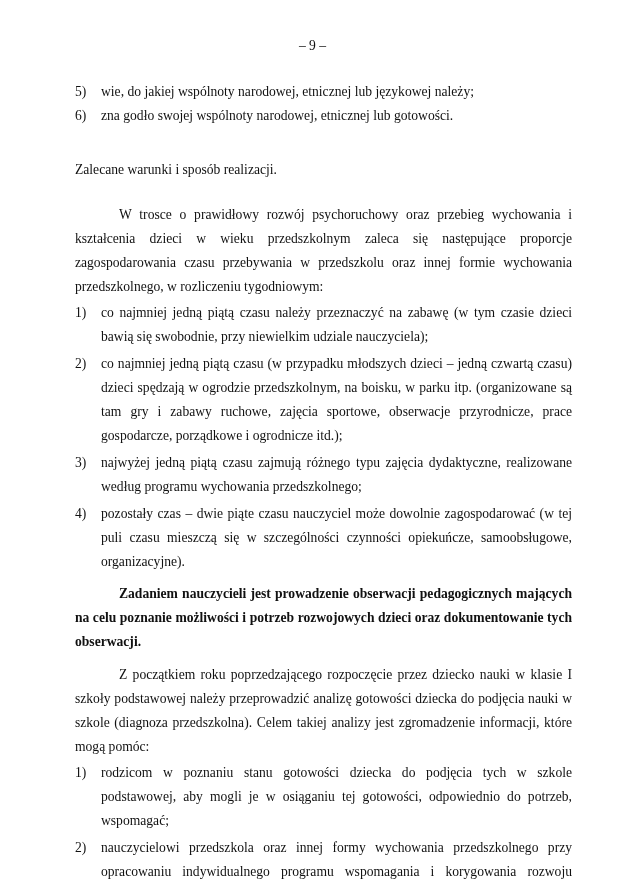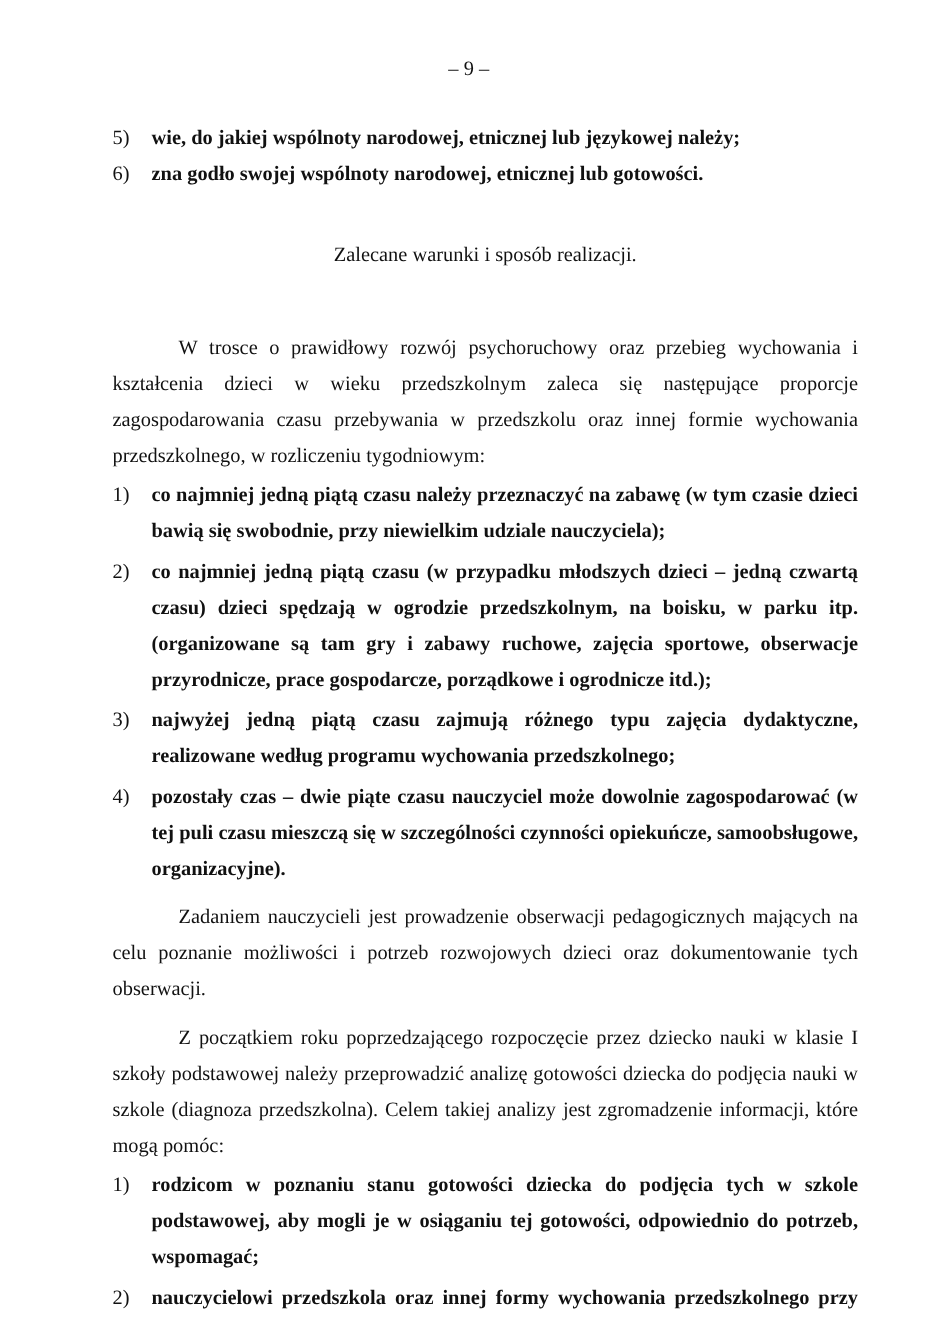--- a/index.html
+++ b/index.html
@@ -2,22 +2,22 @@
 <html><head>
 <meta charset="utf-8">
 <style>
   html, body { margin: 0; padding: 0; background: #ffffff; }
   body { width: 625px; height: 880px; position: relative; overflow: hidden;
          font-family: "Liberation Serif", "DejaVu Serif", serif; color: #111; font-size: 13.6px; }
   .page-number { position: absolute; top: 38px; left: 0; width: 625px; text-align: center; font-size: 13.6px; }
   .content { position: absolute; left: 75px; top: 80px; width: 497px; }
   .li { display: flex; line-height: 24px; }
   .li .num { width: 26px; flex: none; }
-  .li .txt { flex: 1; text-align: justify; text-align-last: left; font-weight: bold; }
-  .heading { text-align: center; line-height: 24px; }
+  .li .txt { flex: 1; text-align: justify; text-align-last: left; }
+  .heading { text-align: left; line-height: 24px; }
   .para { text-indent: 44px; text-align: justify; line-height: 24px; margin: 0; }
   p { margin: 0; }
 </style>
 </head>
 <body>
 
 <div class="page-number">– 9 –</div>
 
 <div class="content">
   <div>
@@ -26,42 +26,42 @@
       <span class="txt">wie, do jakiej wspólnoty narodowej, etnicznej lub językowej należy;</span>
     </div>
     <div class="li">
       <span class="num">6)</span>
       <span class="txt">zna godło swojej wspólnoty narodowej, etnicznej lub gotowości.</span>
     </div>
   </div>
 
   <div class="heading" style="margin-top:30px;">Zalecane warunki i sposób realizacji.</div>
 
-  <p class="para" style="margin-top:38px;">W trosce o prawidłowy rozwój psychoruchowy oraz przebieg wychowania i kształcenia dzieci w wieku przedszkolnym zaleca się następujące proporcje zagospodarowania czasu przebywania w przedszkolu oraz innej formie wychowania przedszkolnego, w rozliczeniu tygodniowym:</p>
+  <p class="para" style="margin-top:21px;">W trosce o prawidłowy rozwój psychoruchowy oraz przebieg wychowania i kształcenia dzieci w wieku przedszkolnym zaleca się następujące proporcje zagospodarowania czasu przebywania w przedszkolu oraz innej formie wychowania przedszkolnego, w rozliczeniu tygodniowym:</p>
 
   <div style="margin-top:2px;">
     <div class="li" style="margin-bottom:3px;">
       <span class="num">1)</span>
       <span class="txt">co najmniej jedną piątą czasu należy przeznaczyć na zabawę (w tym czasie dzieci bawią się swobodnie, przy niewielkim udziale nauczyciela);</span>
     </div>
     <div class="li" style="margin-bottom:3px;">
       <span class="num">2)</span>
       <span class="txt">co najmniej jedną piątą czasu (w przypadku młodszych dzieci – jedną czwartą czasu) dzieci spędzają w ogrodzie przedszkolnym, na boisku, w parku itp. (organizowane są tam gry i zabawy ruchowe, zajęcia sportowe, obserwacje przyrodnicze, prace gospodarcze, porządkowe i ogrodnicze itd.);</span>
     </div>
     <div class="li" style="margin-bottom:3px;">
       <span class="num">3)</span>
       <span class="txt">najwyżej jedną piątą czasu zajmują różnego typu zajęcia dydaktyczne, realizowane według programu wychowania przedszkolnego;</span>
     </div>
     <div class="li">
       <span class="num">4)</span>
       <span class="txt">pozostały czas – dwie piąte czasu nauczyciel może dowolnie zagospodarować (w tej puli czasu mieszczą się w szczególności czynności opiekuńcze, samoobsługowe, organizacyjne).</span>
     </div>
   </div>
 
-  <p class="para" style="margin-top:8px;">Zadaniem nauczycieli jest prowadzenie obserwacji pedagogicznych mających na celu poznanie możliwości i potrzeb rozwojowych dzieci oraz dokumentowanie tych obserwacji.</p>
+  <p class="para" style="margin-top:8px;font-weight:bold;">Zadaniem nauczycieli jest prowadzenie obserwacji pedagogicznych mających na celu poznanie możliwości i potrzeb rozwojowych dzieci oraz dokumentowanie tych obserwacji.</p>
 
   <p class="para" style="margin-top:9px;">Z początkiem roku poprzedzającego rozpoczęcie przez dziecko nauki w klasie I szkoły podstawowej należy przeprowadzić analizę gotowości dziecka do podjęcia nauki w szkole (diagnoza przedszkolna). Celem takiej analizy jest zgromadzenie informacji, które mogą pomóc:</p>
 
   <div style="margin-top:2px;">
     <div class="li" style="margin-bottom:3px;">
       <span class="num">1)</span>
       <span class="txt">rodzicom w poznaniu stanu gotowości dziecka do podjęcia tych w szkole podstawowej, aby mogli je w osiąganiu tej gotowości, odpowiednio do potrzeb, wspomagać;</span>
     </div>
     <div class="li">
       <span class="num">2)</span>

